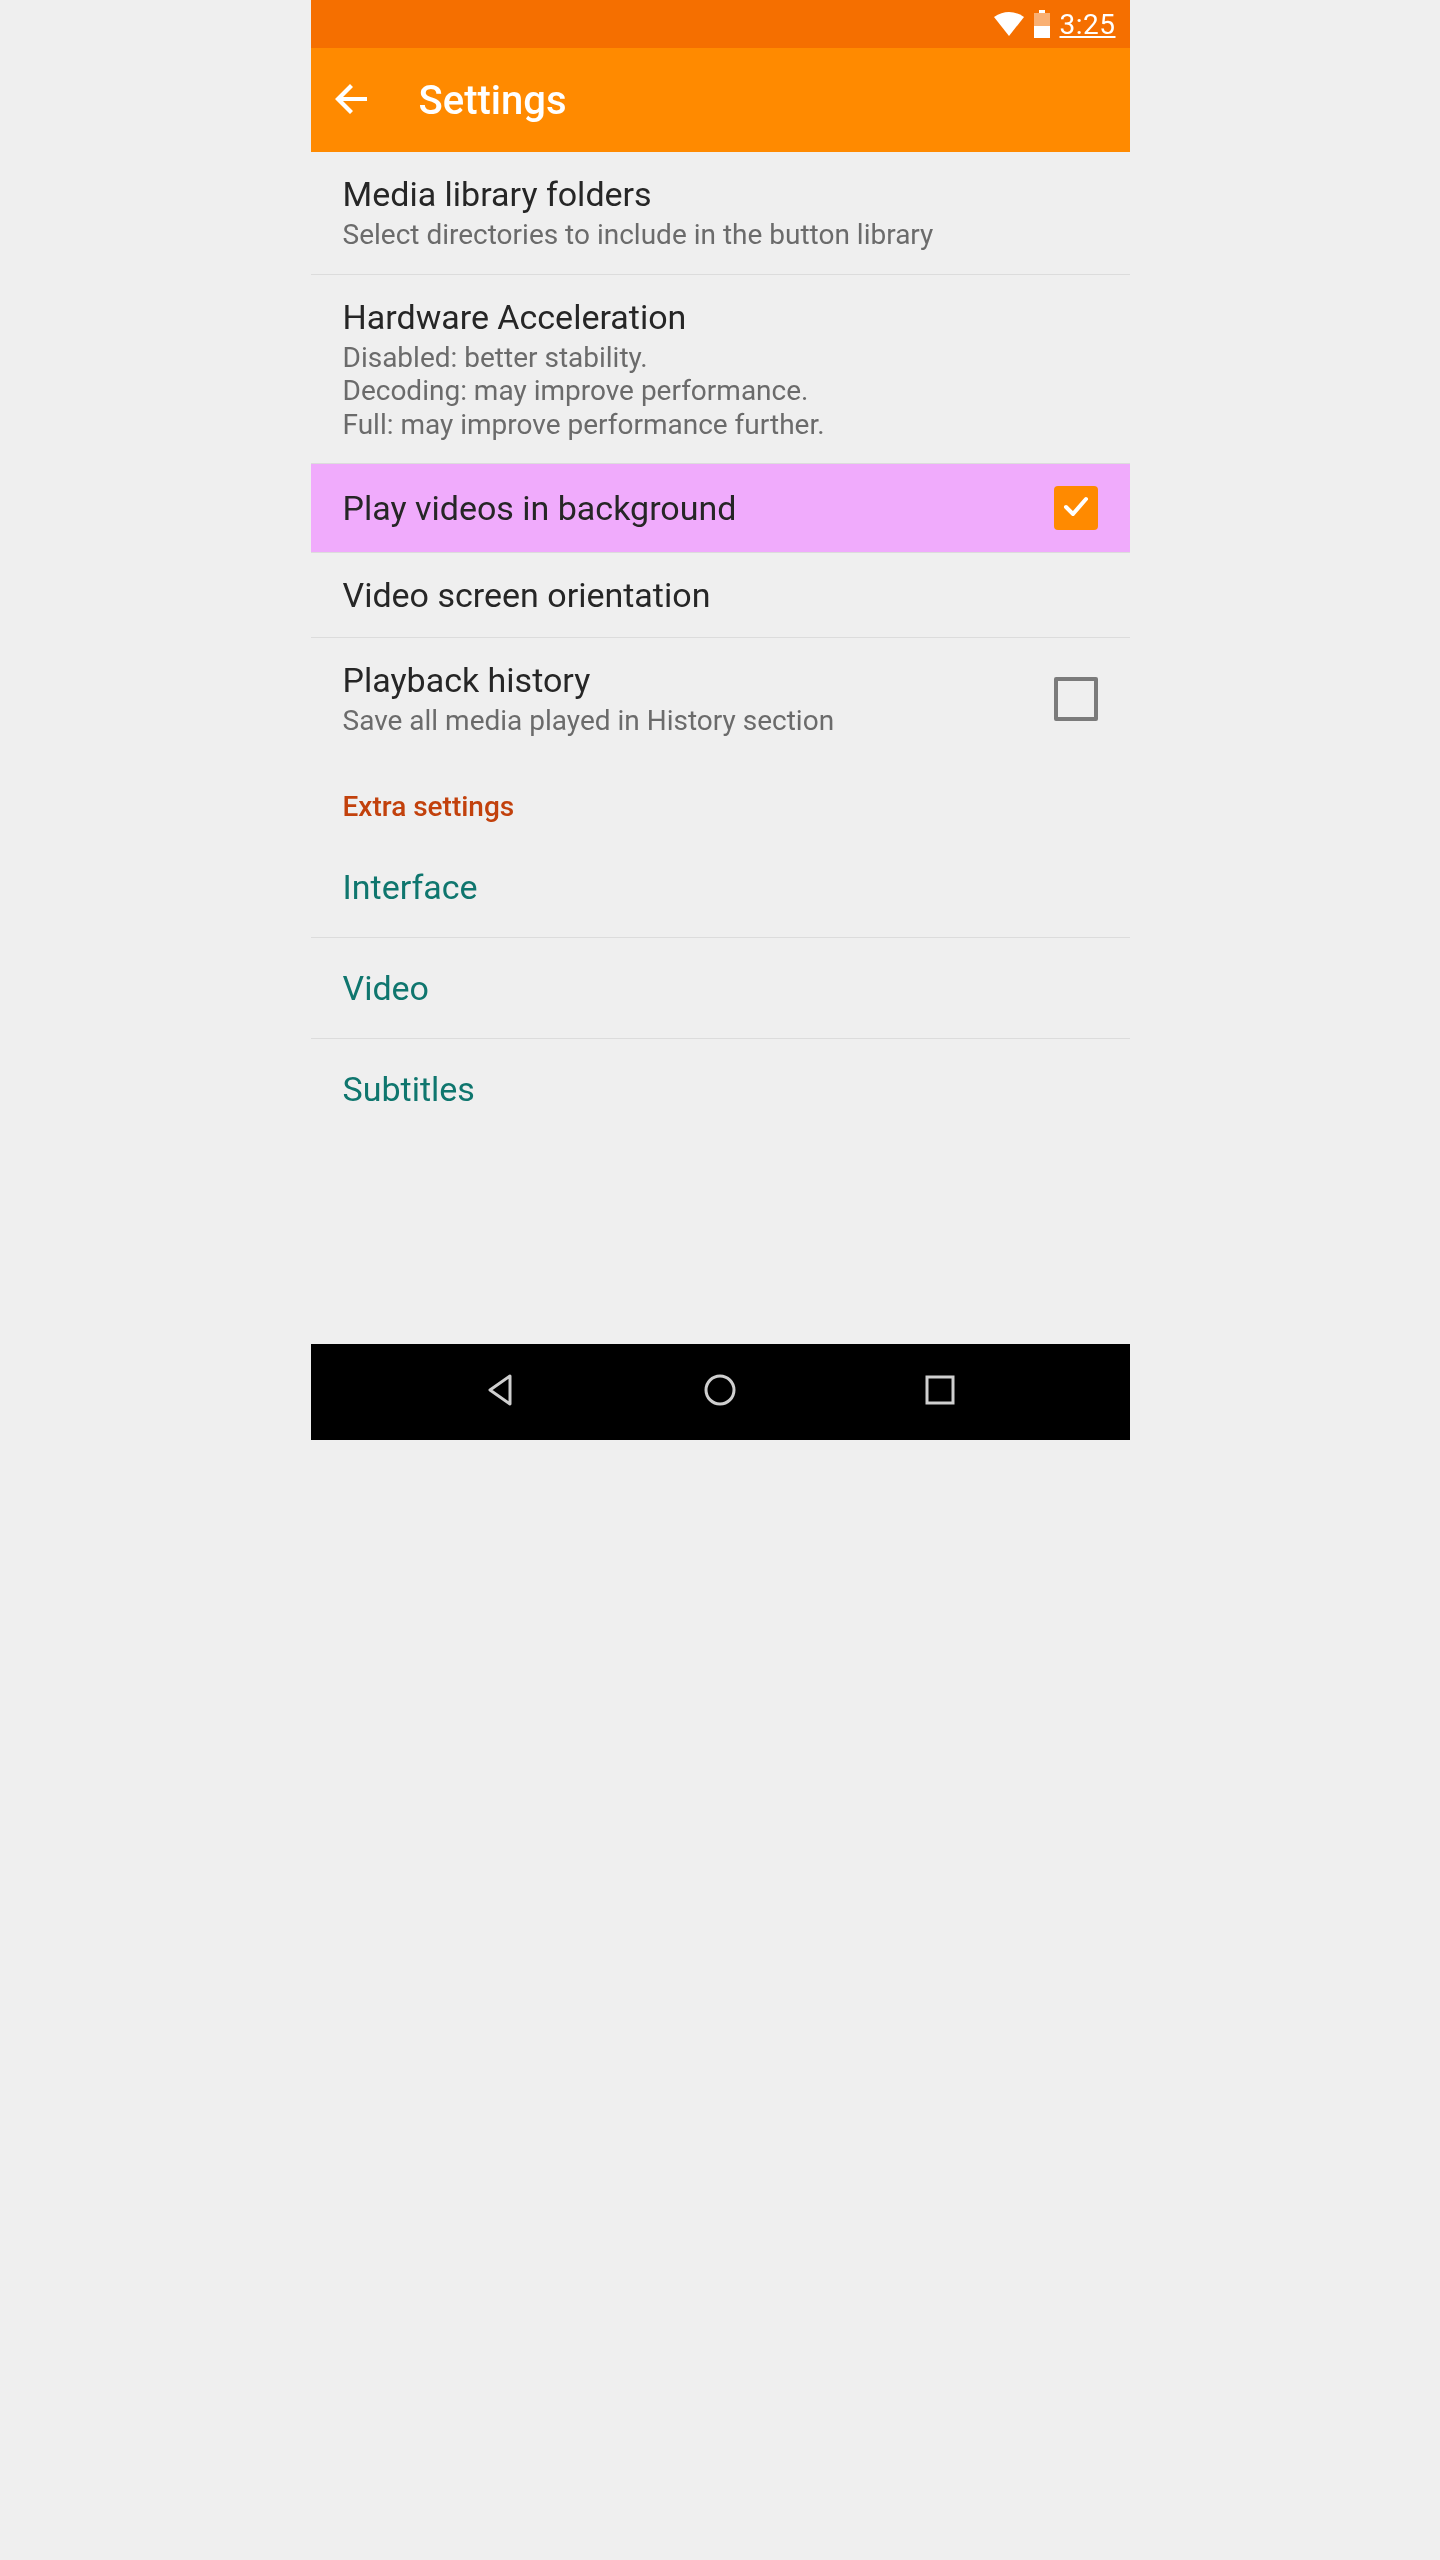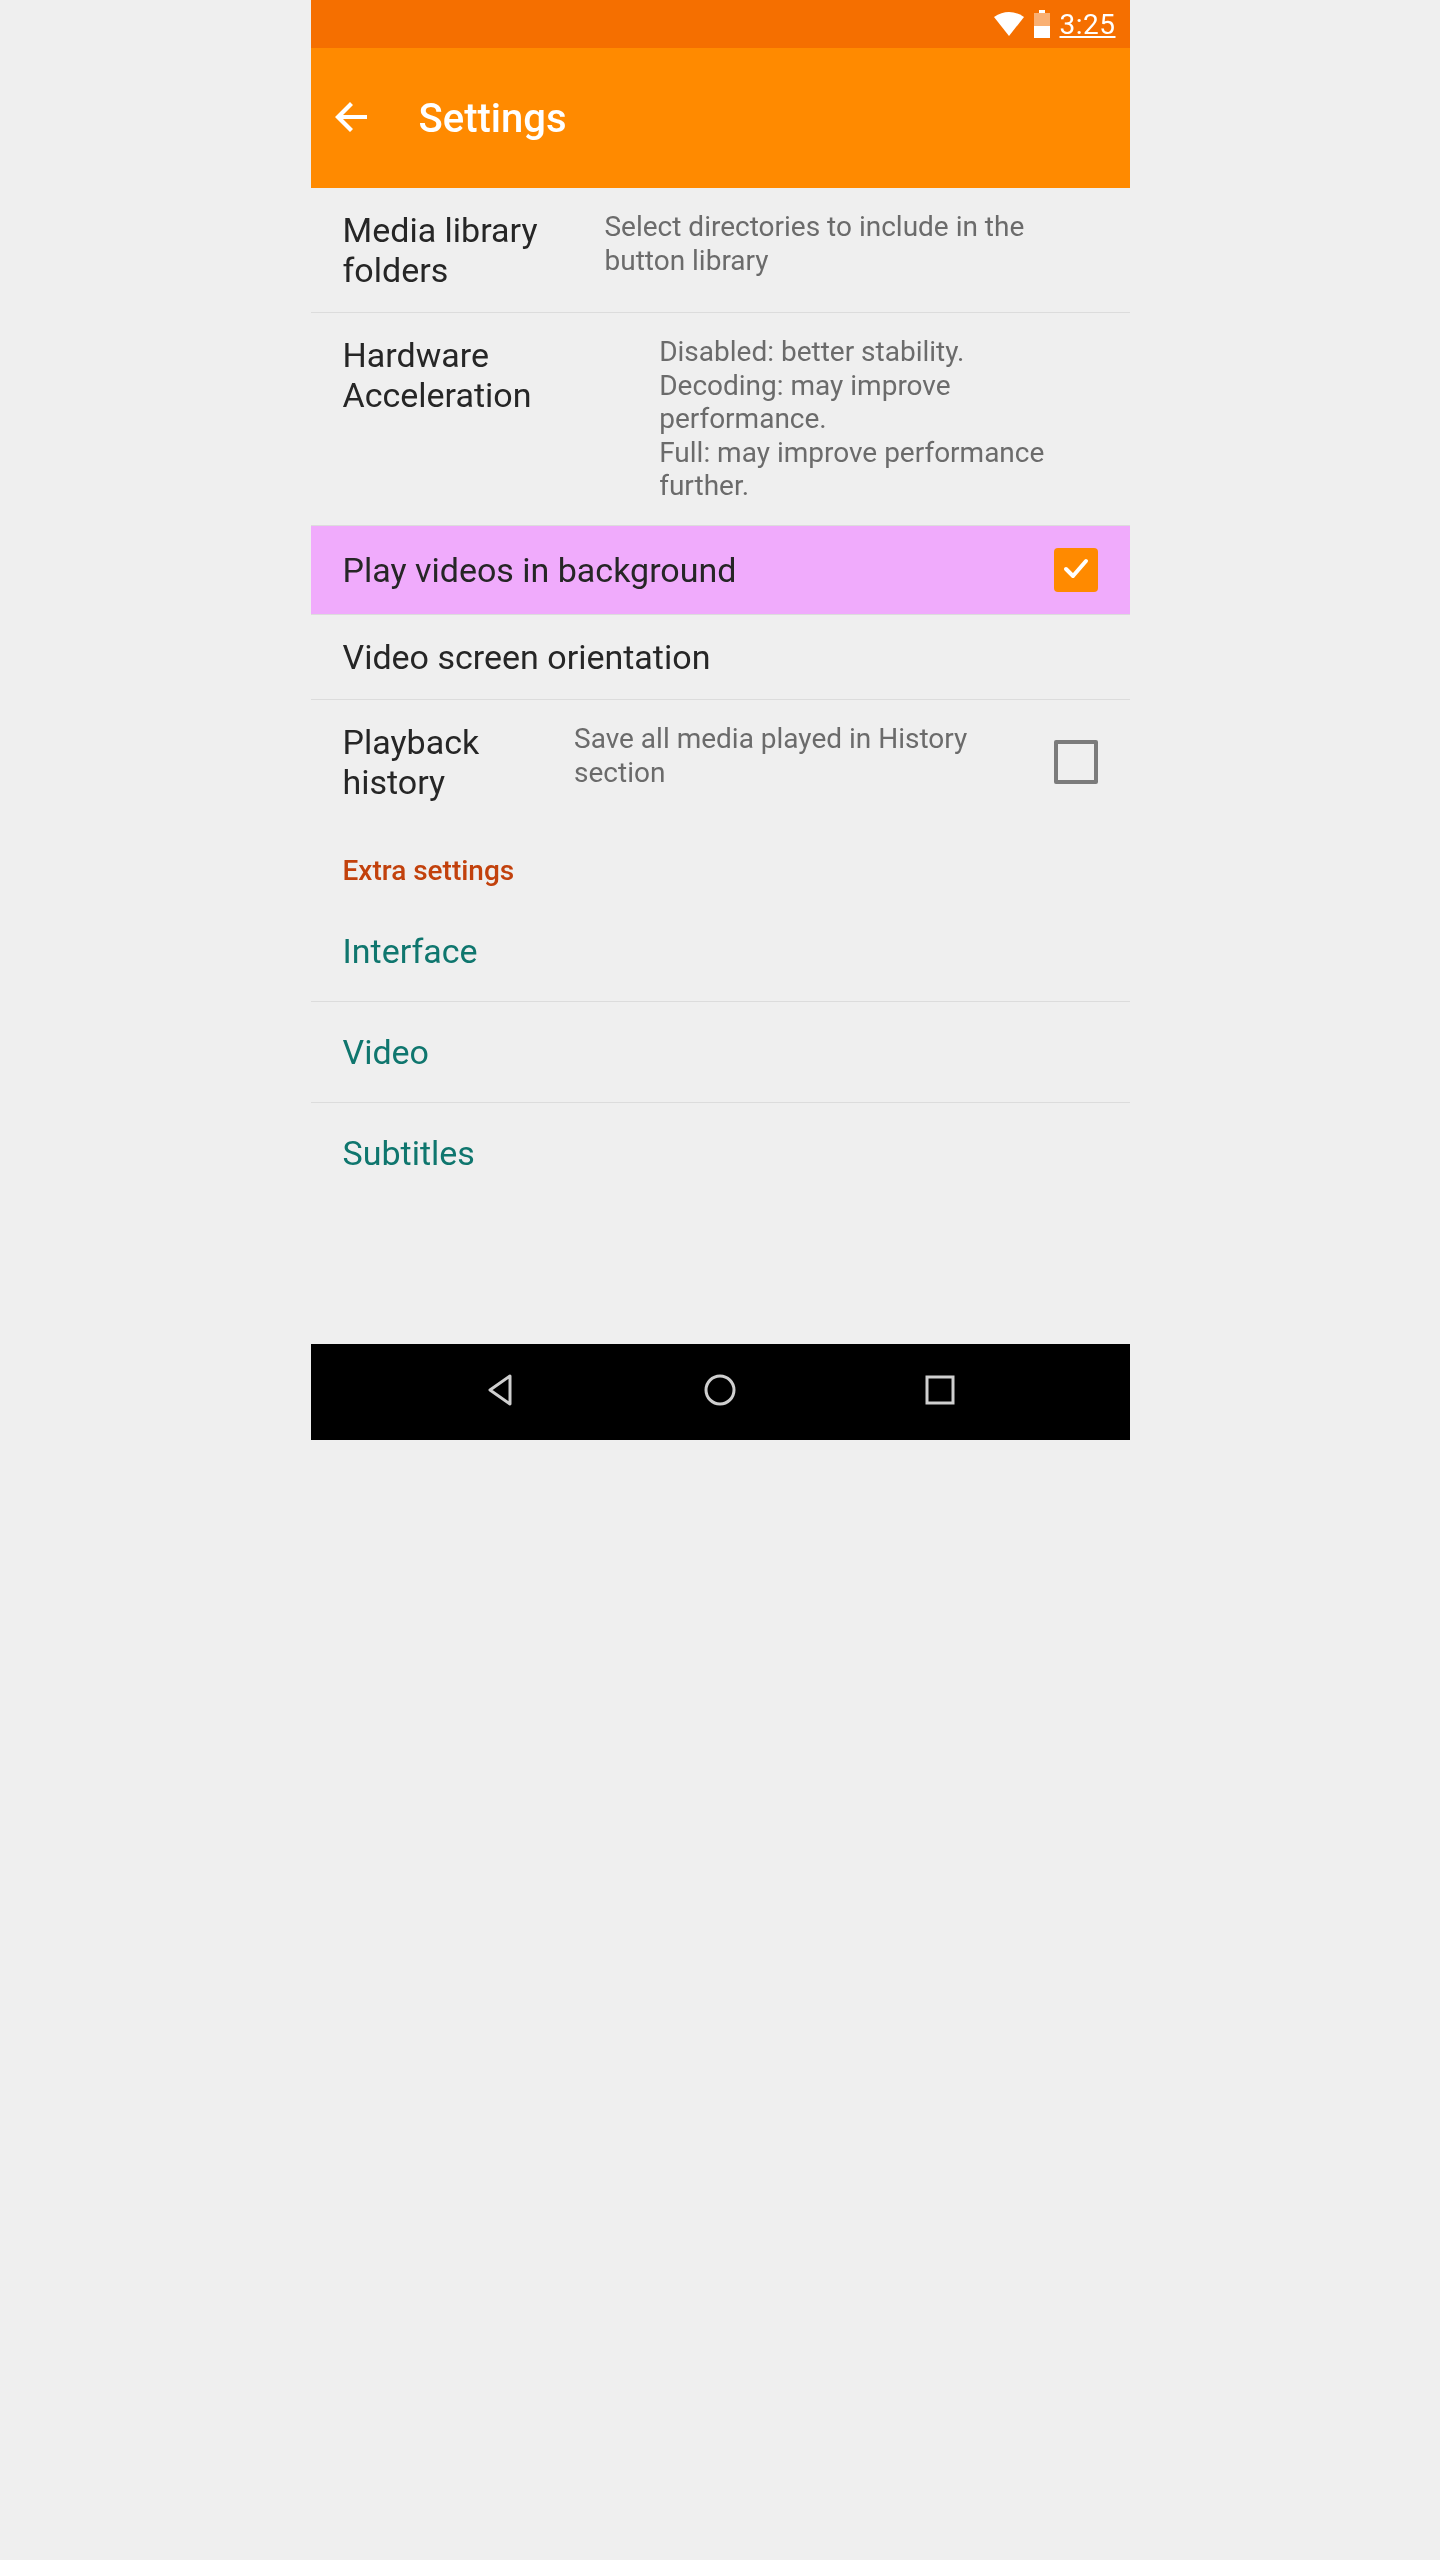--- a/index.html
+++ b/index.html
@@ -32,21 +32,21 @@
       display: inline-flex;
       align-items: center;
       justify-content: center;
     }
     .status-time {
       font-size: 28px;
       font-weight: 400;
       letter-spacing: 0.5px;
     }
     .app-bar {
-      height: 140px;
+      height: 104px;
       background: #ff8a00;
       display: flex;
       align-items: center;
       padding: 0 20px 0 10px;
       gap: 38px;
       color: #fff;
     }
     .back-btn {
       width: 60px;
       height: 60px;
@@ -77,21 +77,21 @@
       background: #efefef;
     }
     .setting-row.no-border {
       border-bottom: none;
     }
     .setting-row.highlighted {
       background: #f0abfc;
     }
     .row-text {
       display: flex;
-      flex-direction: row;
+      flex-direction: column;
       flex: 1;
       gap: 4px;
     }
     .row-title {
       font-size: 34px;
       color: #262626;
       font-weight: 400;
     }
     .row-subtitle {
       font-size: 28px;

